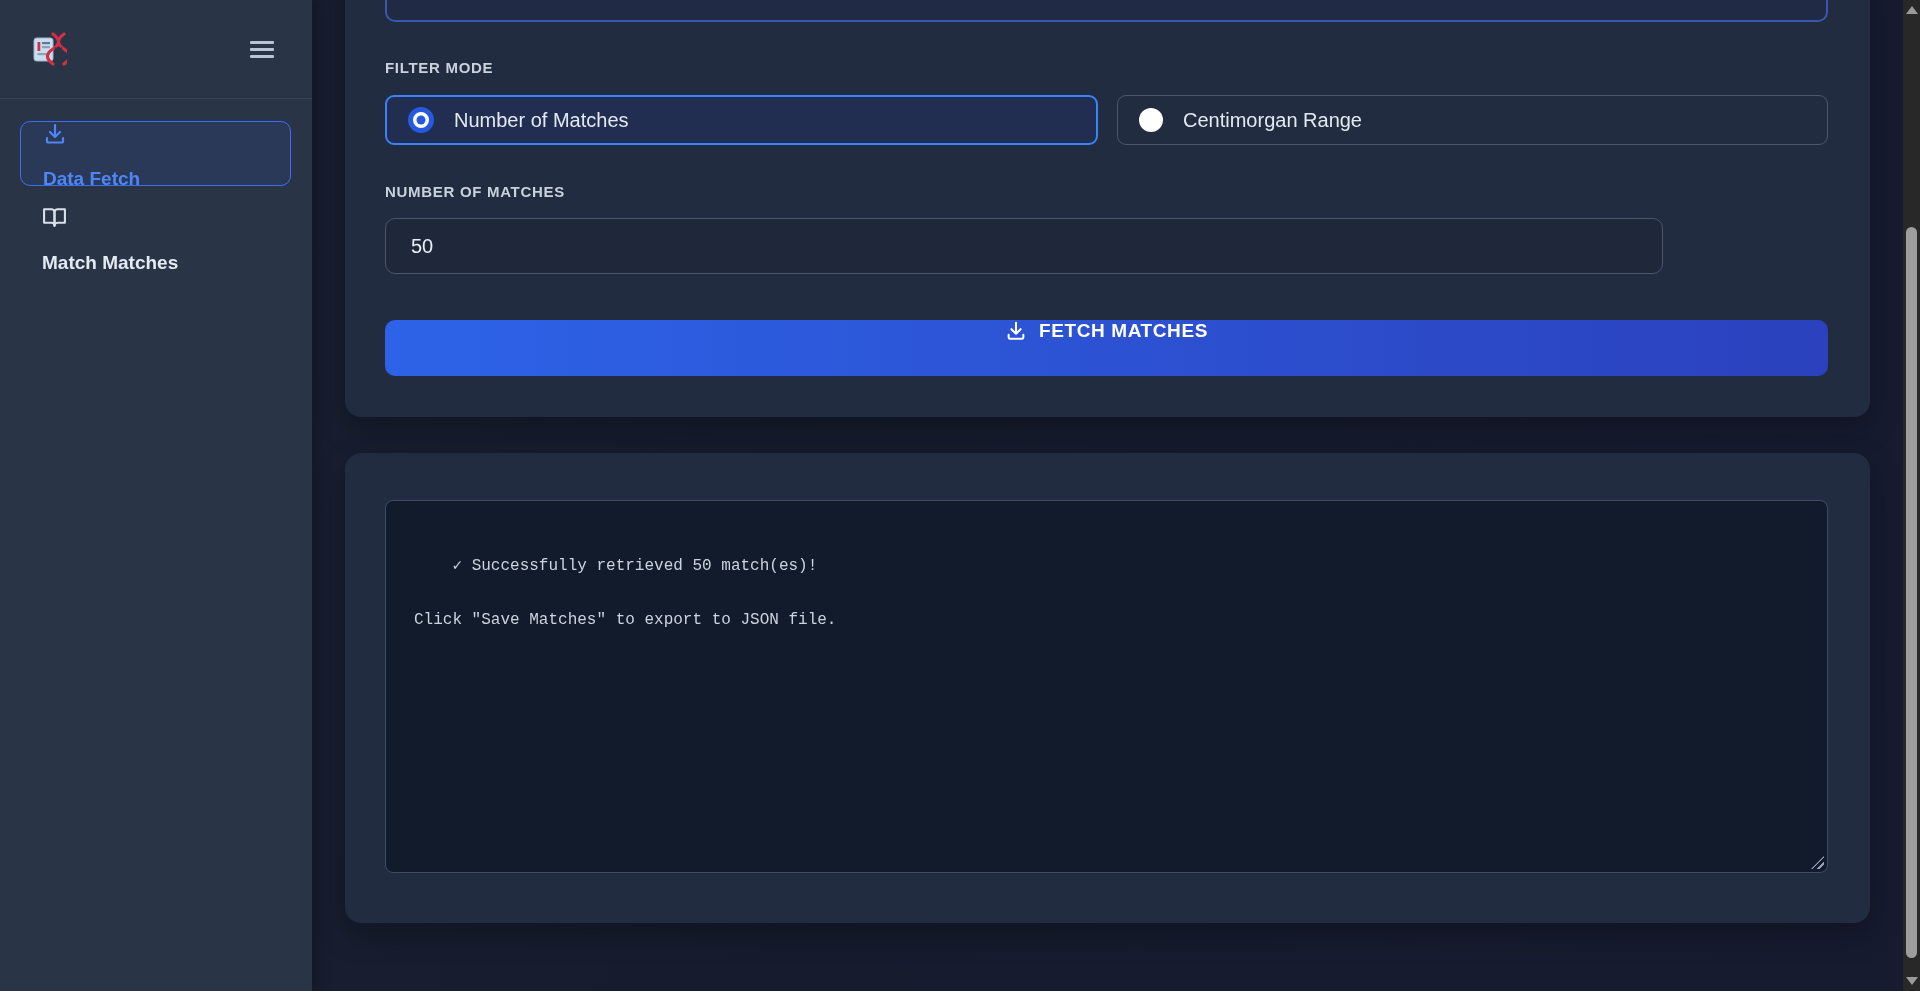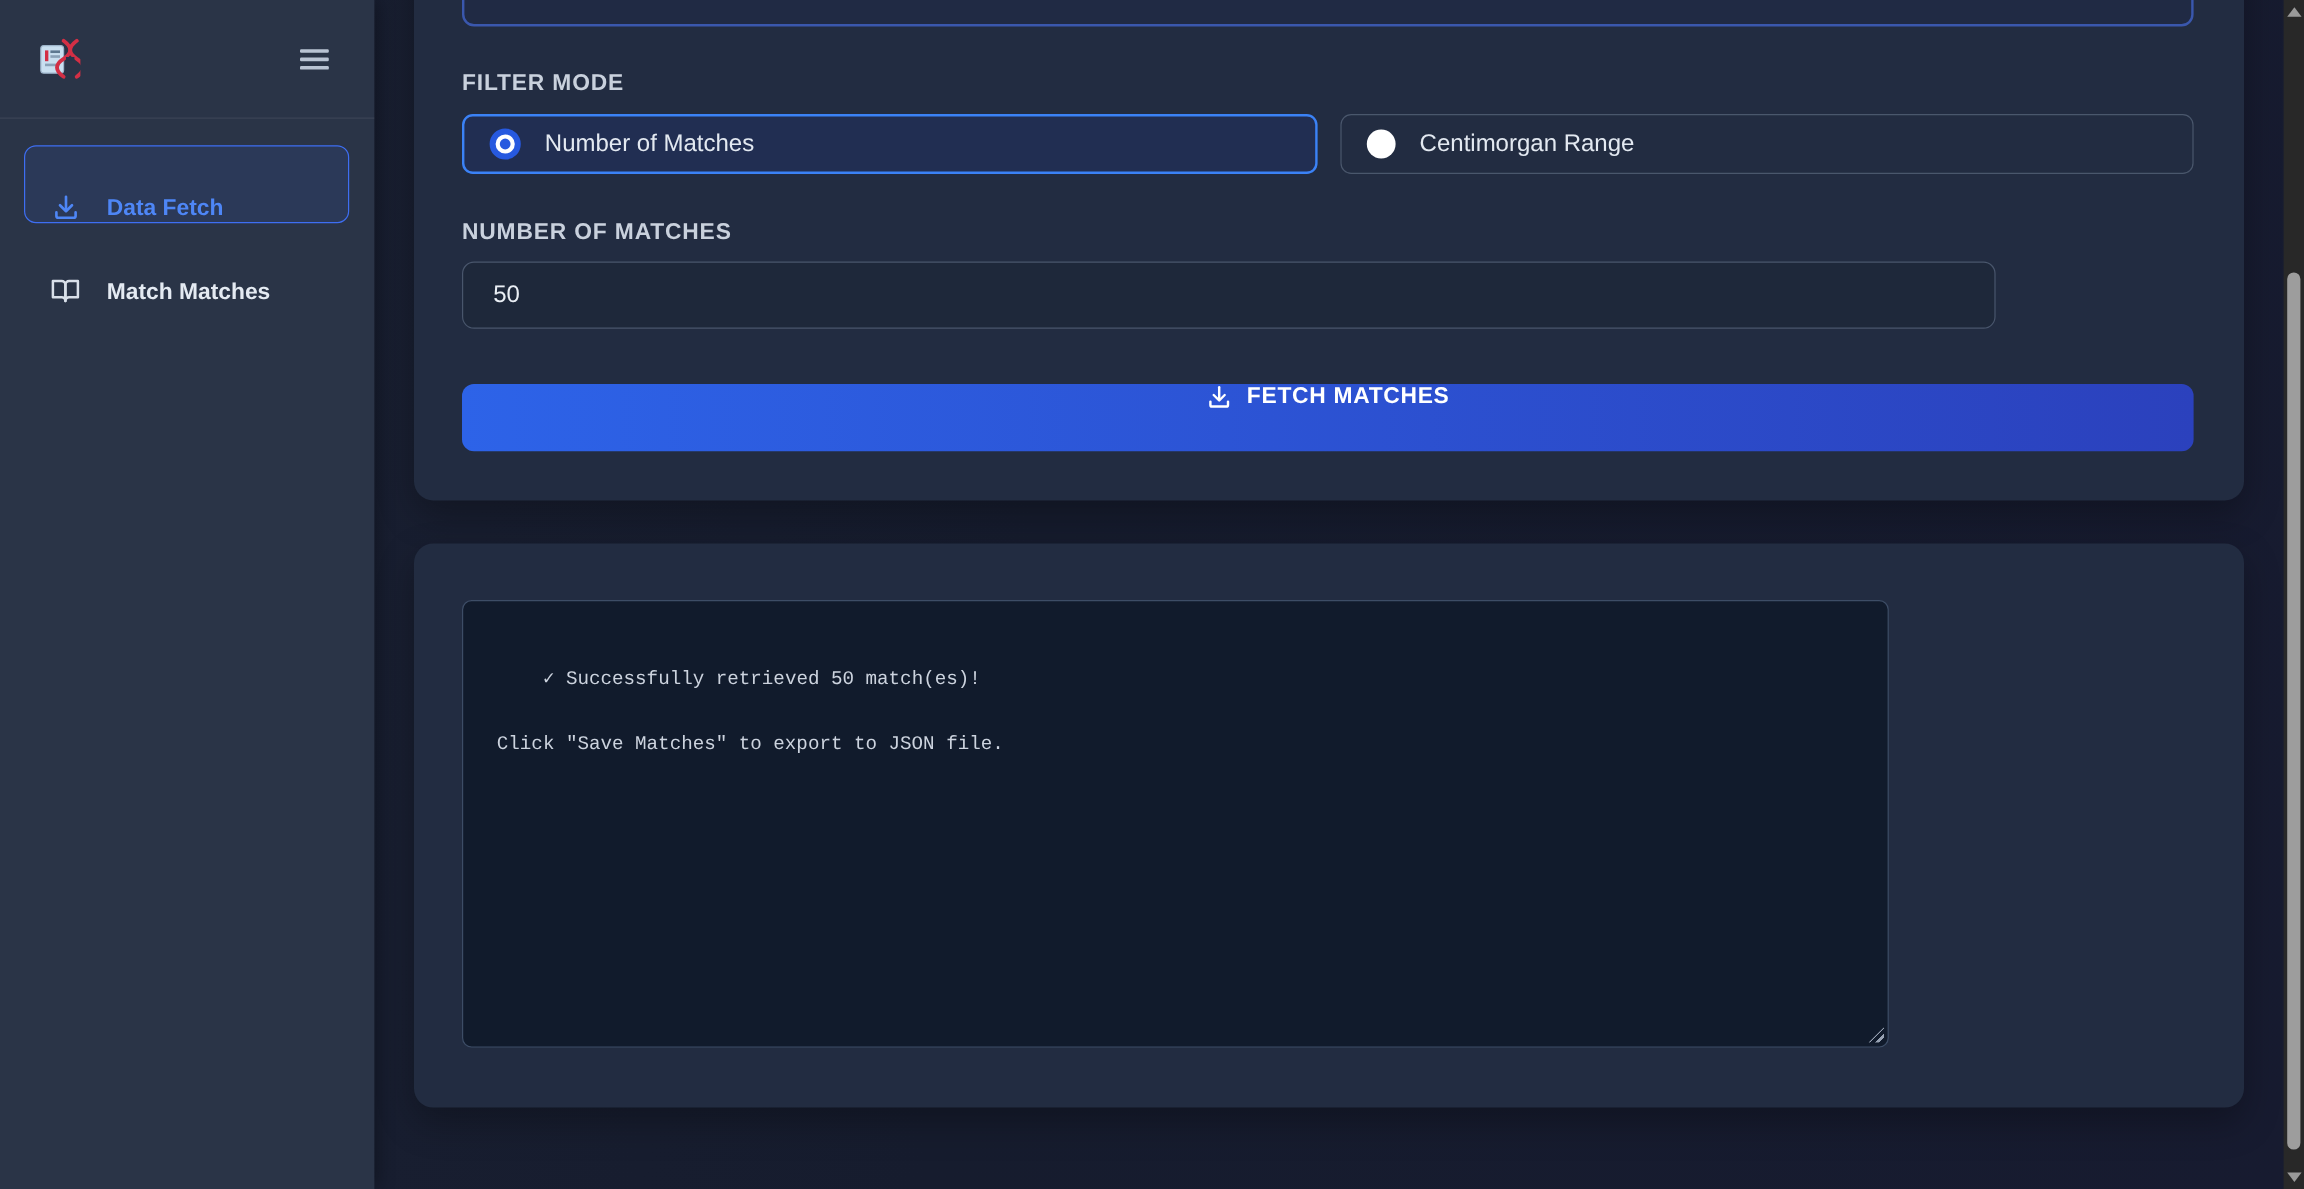--- a/index.html
+++ b/index.html
@@ -16,22 +16,22 @@
     background:#2a3447;
     box-shadow:4px 0 14px rgba(0,0,0,.30);
   }
   .sidebar-header { position:relative; height:99px; border-bottom:1px solid rgba(255,255,255,.08); }
   .logo { position:absolute; left:31px; top:31px; width:36px; height:36px; }
   .hamburger { position:absolute; right:38px; top:41px; width:24px; height:18px; cursor:pointer; }
   .hamburger span { display:block; height:3px; margin-bottom:4px; background:#b9c3d3; border-radius:1px; }
 
   .nav-item {
     position:absolute; left:20px; width:271px;
-    display:flex; align-items:flex-end; gap:22px; padding-left:22px;
-    font-weight:bold; font-size:19px; cursor:pointer; border-radius:10px;
+    display:flex; align-items:flex-start; gap:22px; padding-left:22px;
+    font-weight:bold; font-size:19px; cursor:pointer; border-radius:10px;flex-direction:column;
   }
   .nav-active {
     top:121px; height:65px;
     border:1px solid #3e6ef2; background:rgba(62,110,242,.10); color:#4e86f6;
   }
   .nav-plain { top:205px; height:50px; color:#e4eaf2; }
   .nav-item svg { flex:0 0 auto; }
 
   
   .card {
@@ -41,21 +41,21 @@
   }
   .card-fetch { top:-60px; height:477px; }
   .card-console { top:453px; height:470px; }
 
   .partial-input {
     position:absolute; left:40px; top:26px; width:1443px; height:56px;
     background:#202a44; border:2px solid #3a57ad; border-radius:10px;
   }
   .section-label {
     position:absolute; left:40px;
-    color:#c9d1dd; font-size:19px; font-weight:bold; letter-spacing:.7px;text-align:right;
+    color:#c9d1dd; font-size:15px; font-weight:bold; letter-spacing:.7px;text-align:right;
   }
   .label-filter { top:119px; }
   .label-nom { top:243px; }
 
   .radio-row { position:absolute; left:40px; top:155px; width:1443px; height:50px; display:flex; gap:19px; }
   .radio-opt { flex:1; display:flex; align-items:center; padding-left:21px; border-radius:9px; cursor:pointer; }
   .opt-selected { border:2px solid #3b82f6; background:#212e52; }
   .opt-plain { border:1px solid #4a576c; }
   .radio-on {
     width:26px; height:26px; border-radius:50%;
@@ -77,21 +77,21 @@
   .btn-row { position:absolute; left:40px; top:380px; width:1443px; height:56px; display:flex; gap:19px; }
   .btn {
     flex:1; display:flex; align-items:flex-start; justify-content:center; gap:12px;
     border:none; border-radius:10px; cursor:pointer;
     color:#fff; font-weight:bold; font-size:19px; letter-spacing:.6px; font-family:inherit;
   }
   .btn-fetch { background:linear-gradient(90deg,#2d63e8 0%,#2b41bd 100%); }
   .btn-save  { background:linear-gradient(90deg,#12a56e 0%,#0e9d62 100%); }
 
   .console-box {
-    position:absolute; left:40px; top:47px; width:1189px; height:373px;
+    position:absolute; left:40px; top:47px; width:1443px; height:373px;
     background:#111b2c; border:1px solid #3d4d66; border-radius:8px;
     padding:25px 28px;
     font-family:"Liberation Mono","DejaVu Sans Mono",monospace;
     font-size:16px; line-height:27px; color:#ccd3de; white-space:pre-wrap;
   }
   .resize-handle {
     position:absolute; right:3px; bottom:3px; width:13px; height:13px; cursor:nwse-resize;
     background:repeating-linear-gradient(135deg, transparent 0 3px, #97a1b2 3px 5px);
     clip-path:polygon(100% 0, 100% 100%, 0 100%);
   }

